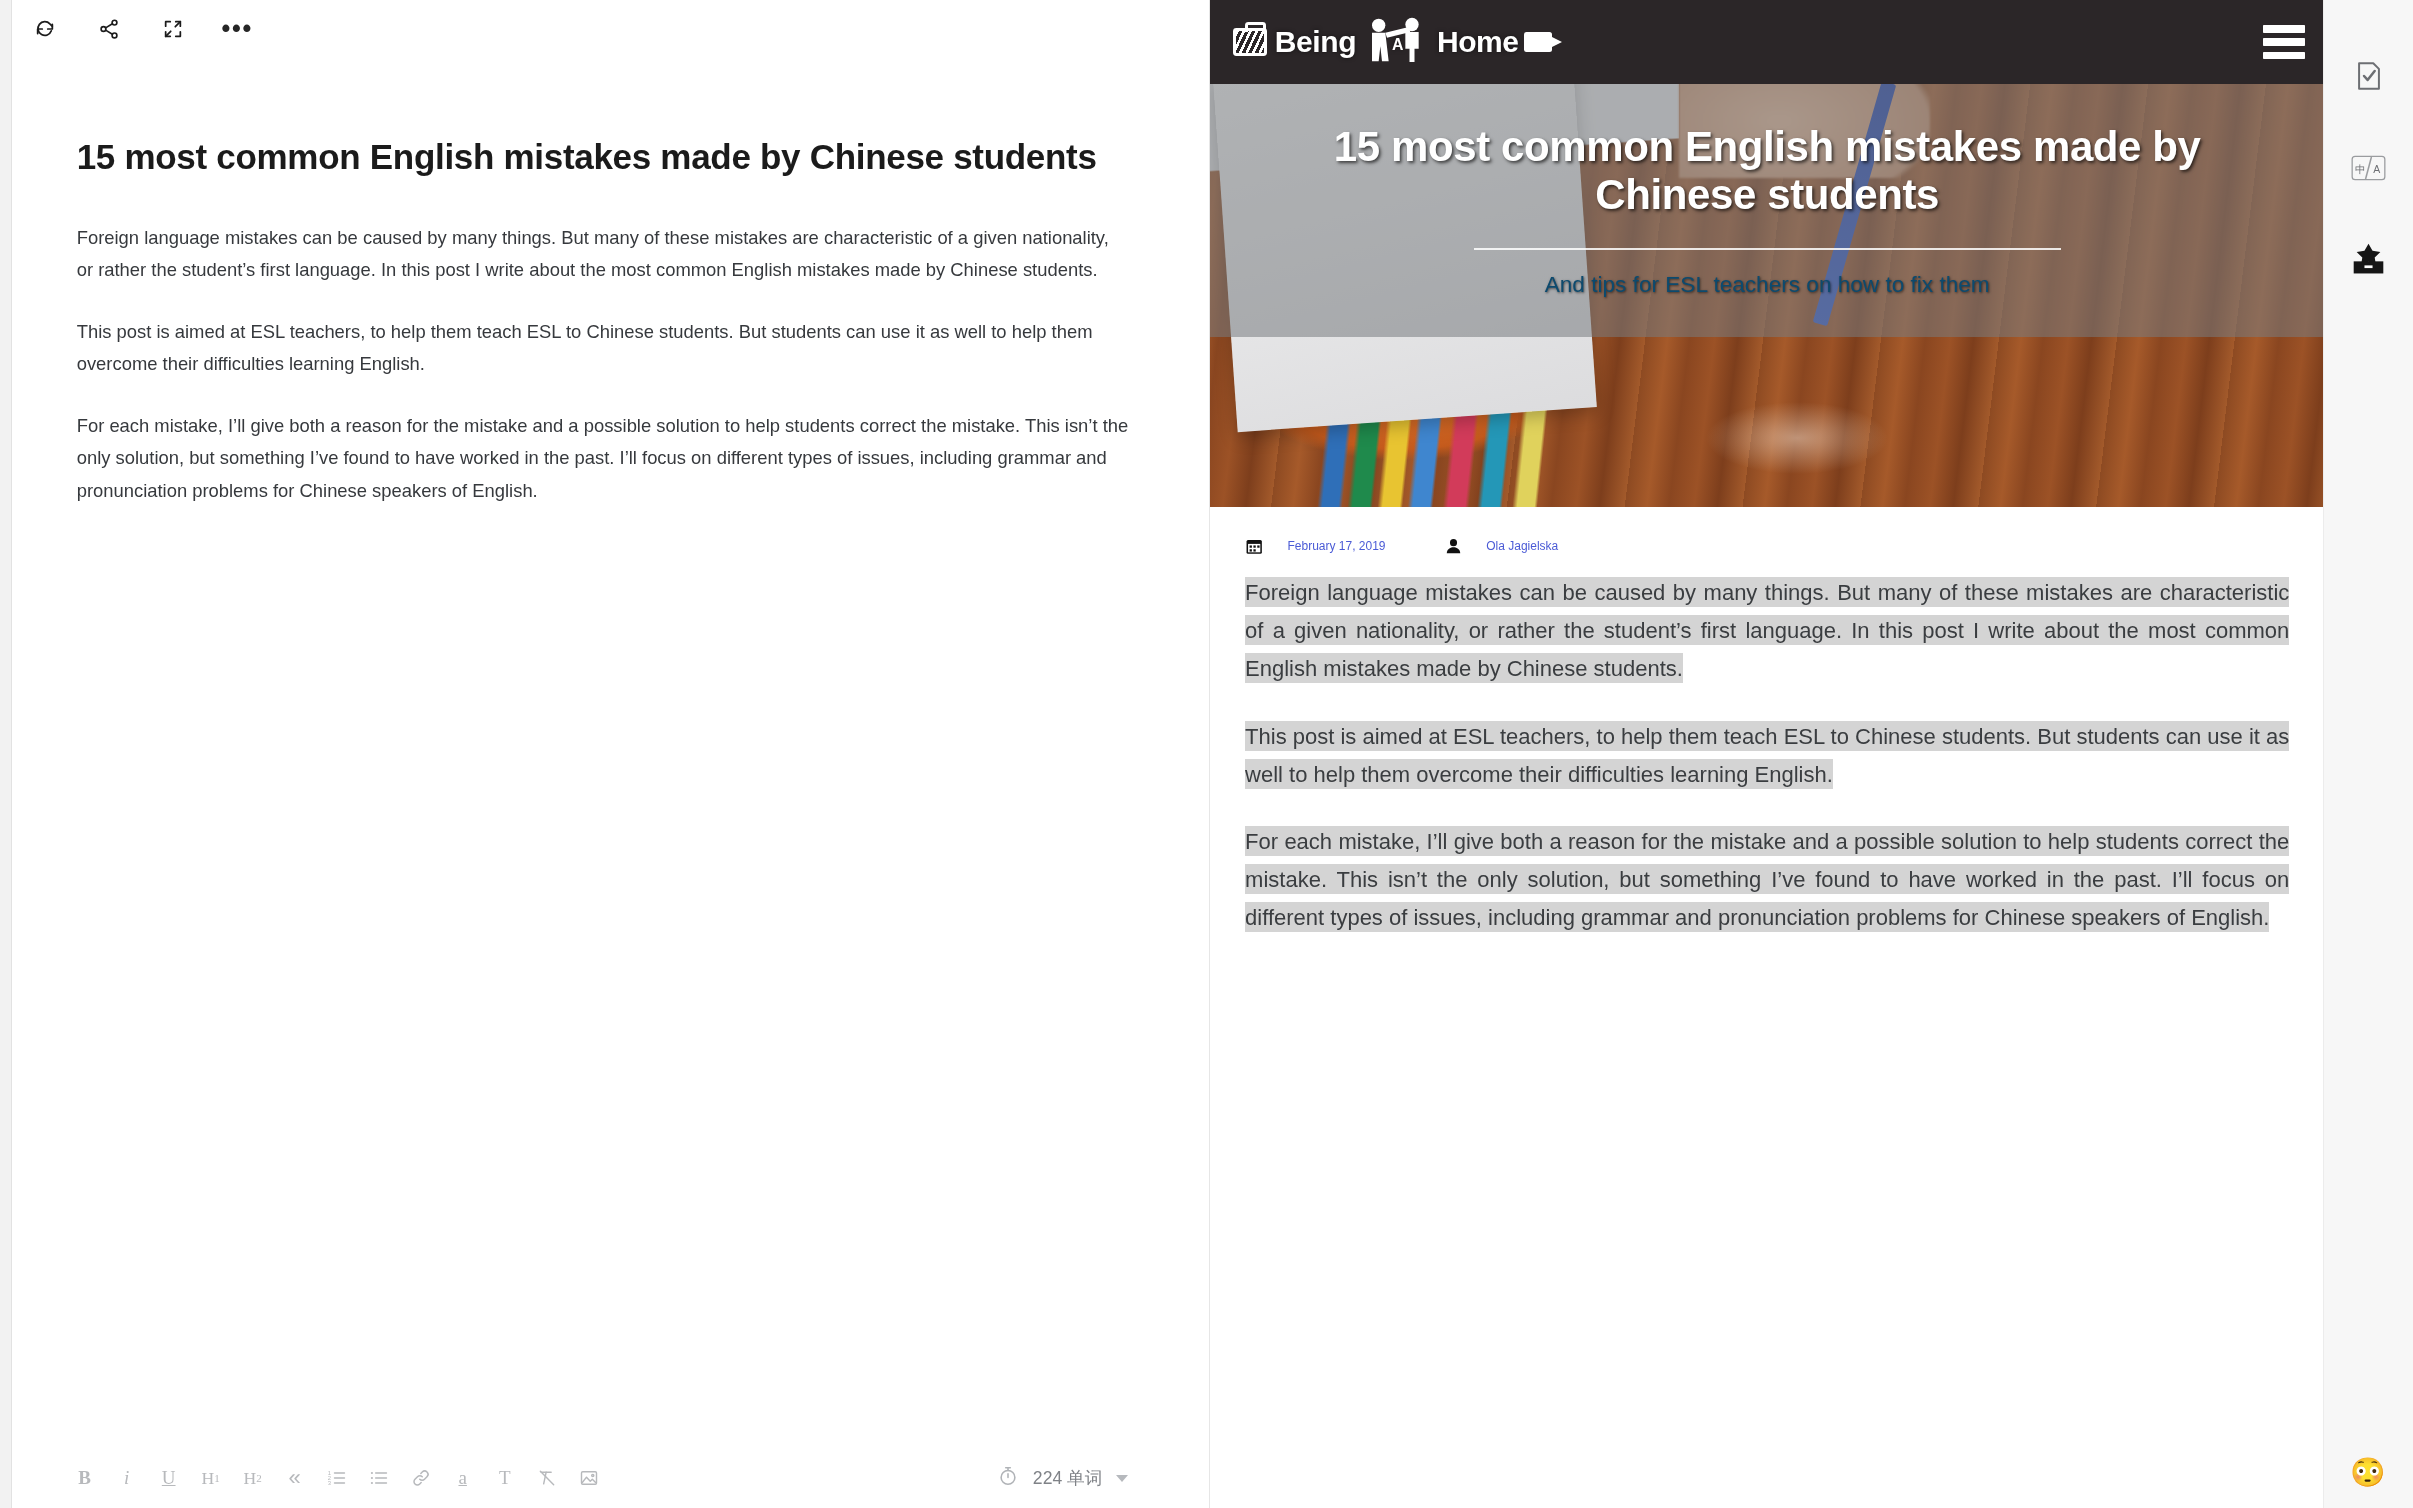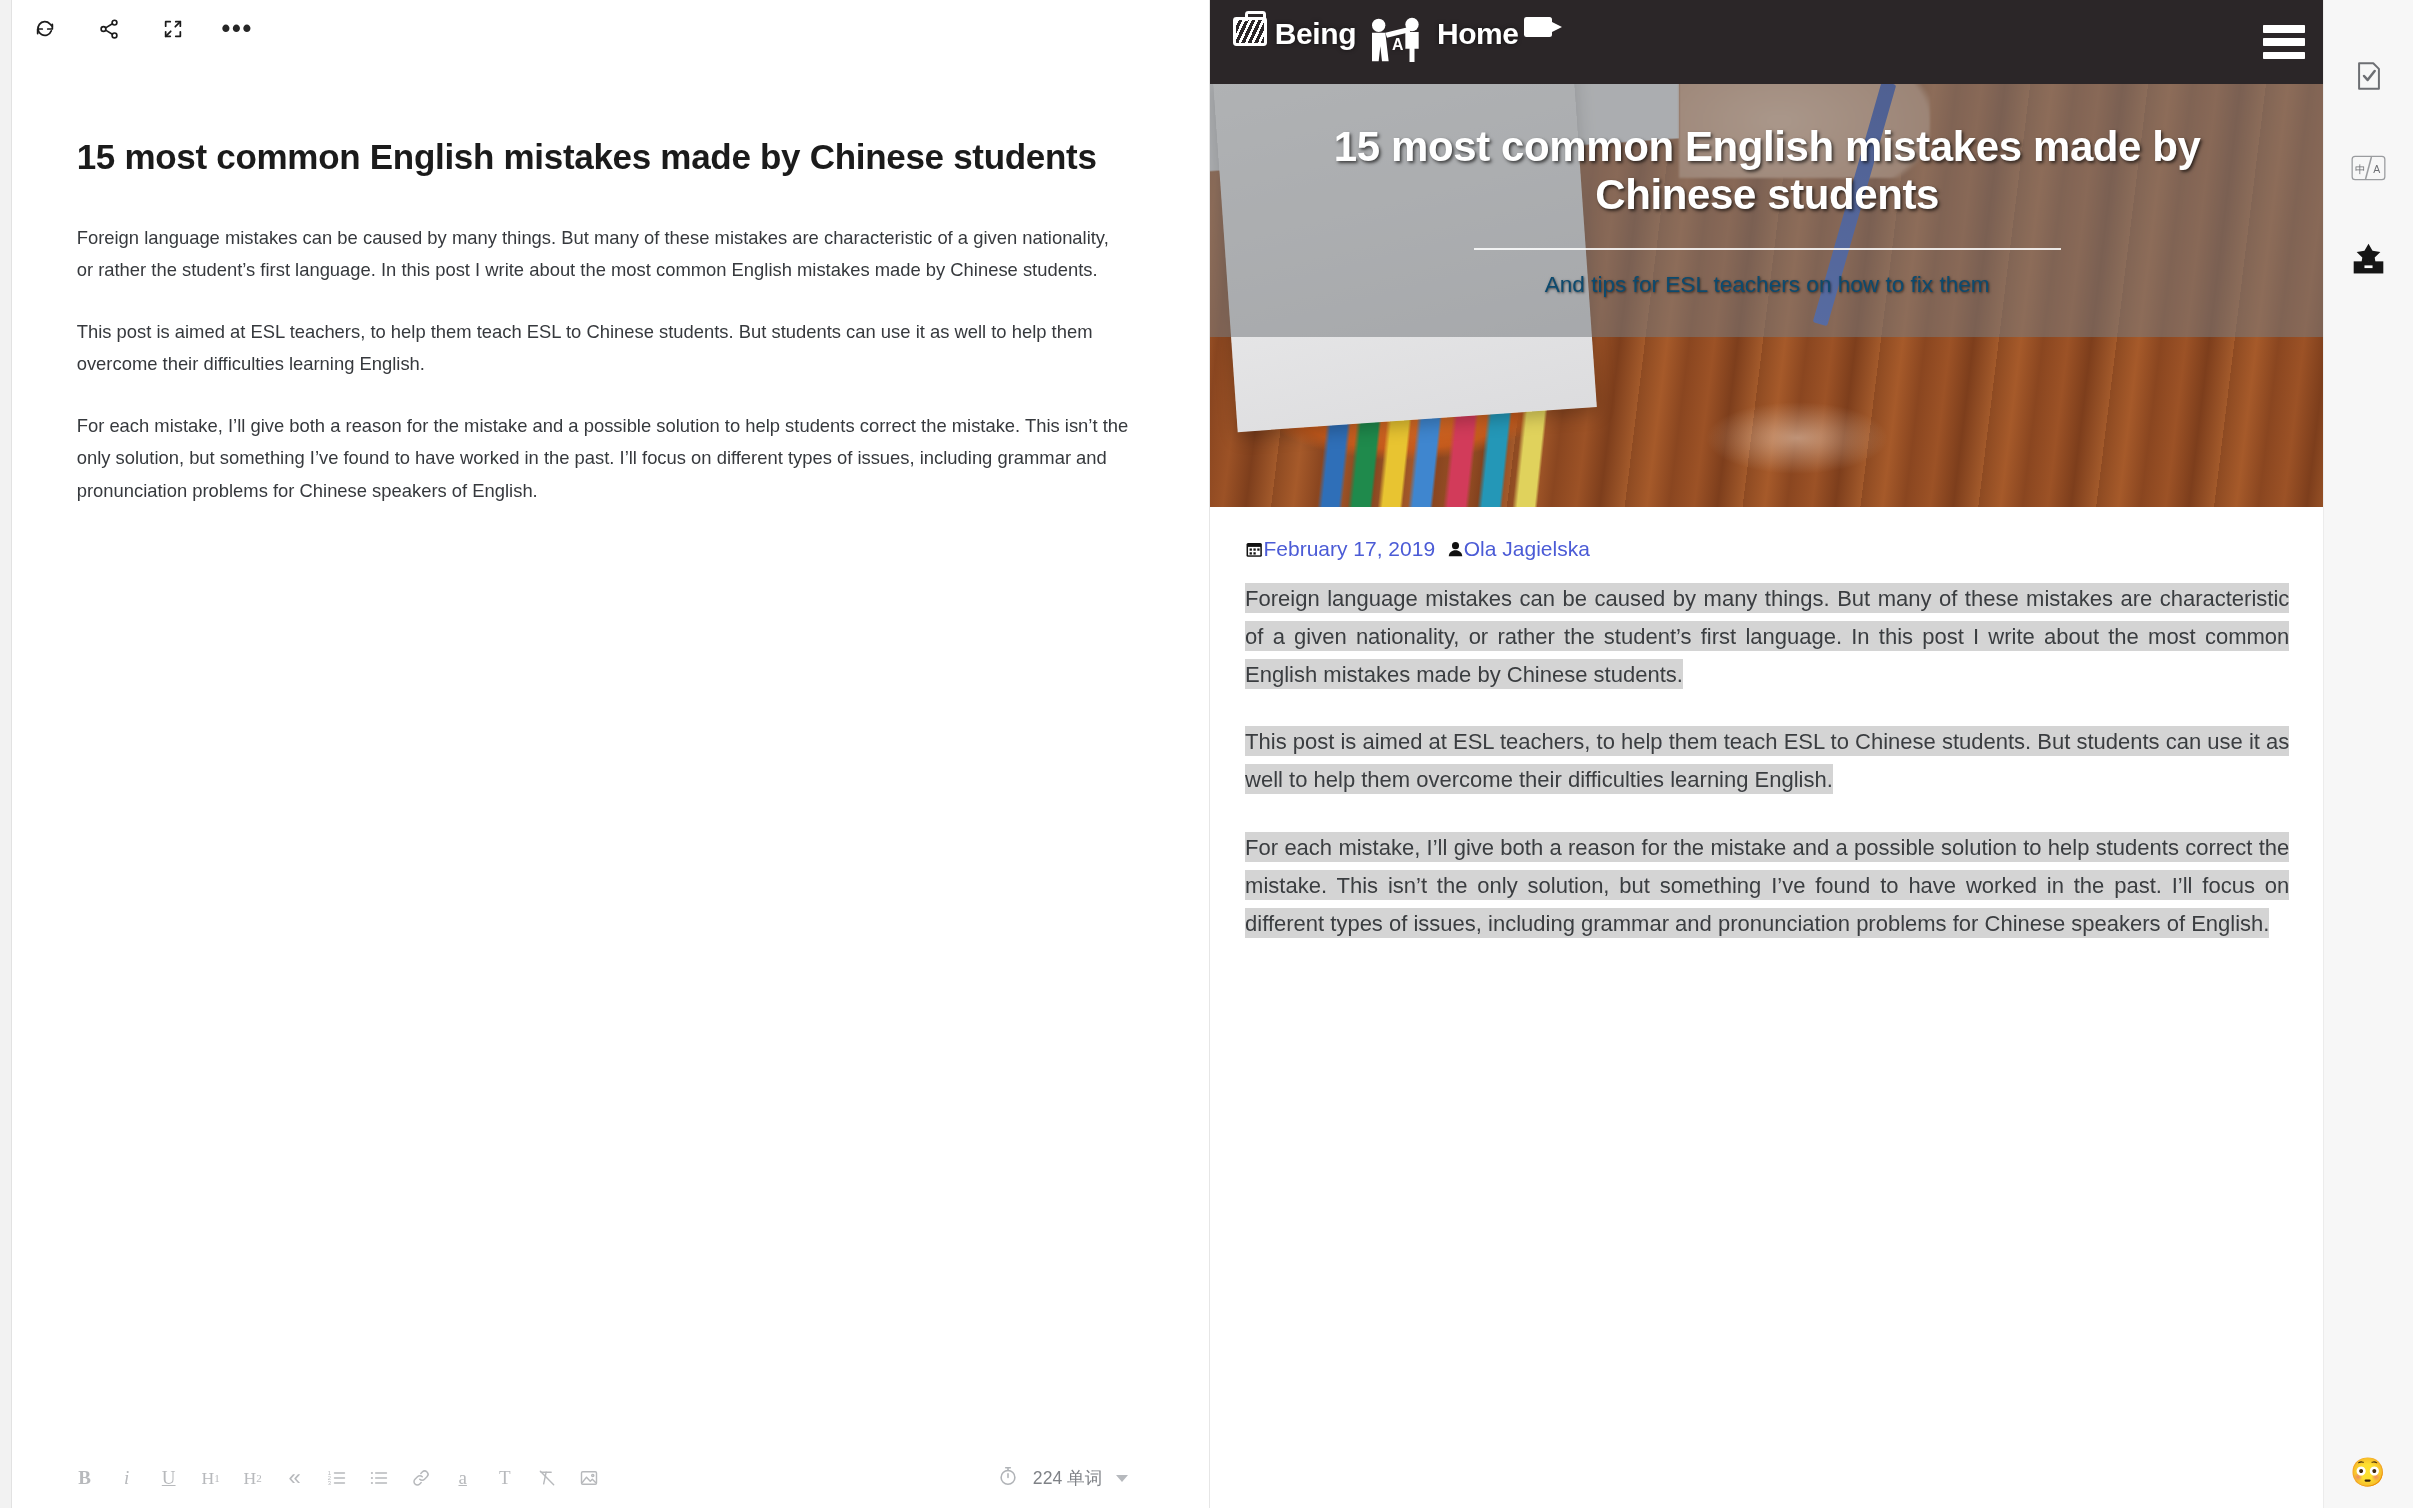--- a/index.html
+++ b/index.html
@@ -164,21 +164,21 @@
     height: 84px;
     background: #2b2628;
     display: flex;
     align-items: center;
     justify-content: space-between;
     padding: 0 20px 0 23.5px;
     z-index: 3;
   }
   .site-logo {
     display: flex;
-    align-items: flex-start;
+    align-items: center;
     gap: 3.4px;
     color: #ffffff;
     font-weight: 800;
     font-size: 30px;
     letter-spacing: -0.4px;
     text-shadow: 0 0 4.2px rgba(0,0,0,.55);
   }
   .logo-suitcase {
     width: 34px; height: 28.5px;
     border: 3.4px solid #fff; border-radius: 3.4px;
@@ -312,22 +312,22 @@
     line-height: 1.5;
     text-align: center;
     color: #1b1b1b;
     margin-bottom: 25px;
   }
   .breadcrumb a { color: #4b5bd6; text-decoration: none; }
   .breadcrumb .sep { color: #8a8a8a; padding: 0 5px; }
   .breadcrumb .current { font-weight: 700; color: #151515; }
 
   .meta-row {
-    display: flex; align-items: center; gap: 0;
-    font-size: 21px;
+    display: flex; align-items: center; gap: 24px;
+    font-size: 12px;
     padding: 0 3.4px 18.4px 3.4px;
     text-align: right;
   }
   .meta-row a { color: #4b5bd6; text-decoration: none; }
   .meta-ico { color: #101010; font-size: 17px; display:inline-flex; }
   .meta-gap { width: 11.7px; }
 
   .post-p {
     font-size: 22px;
     line-height: 1.72;

